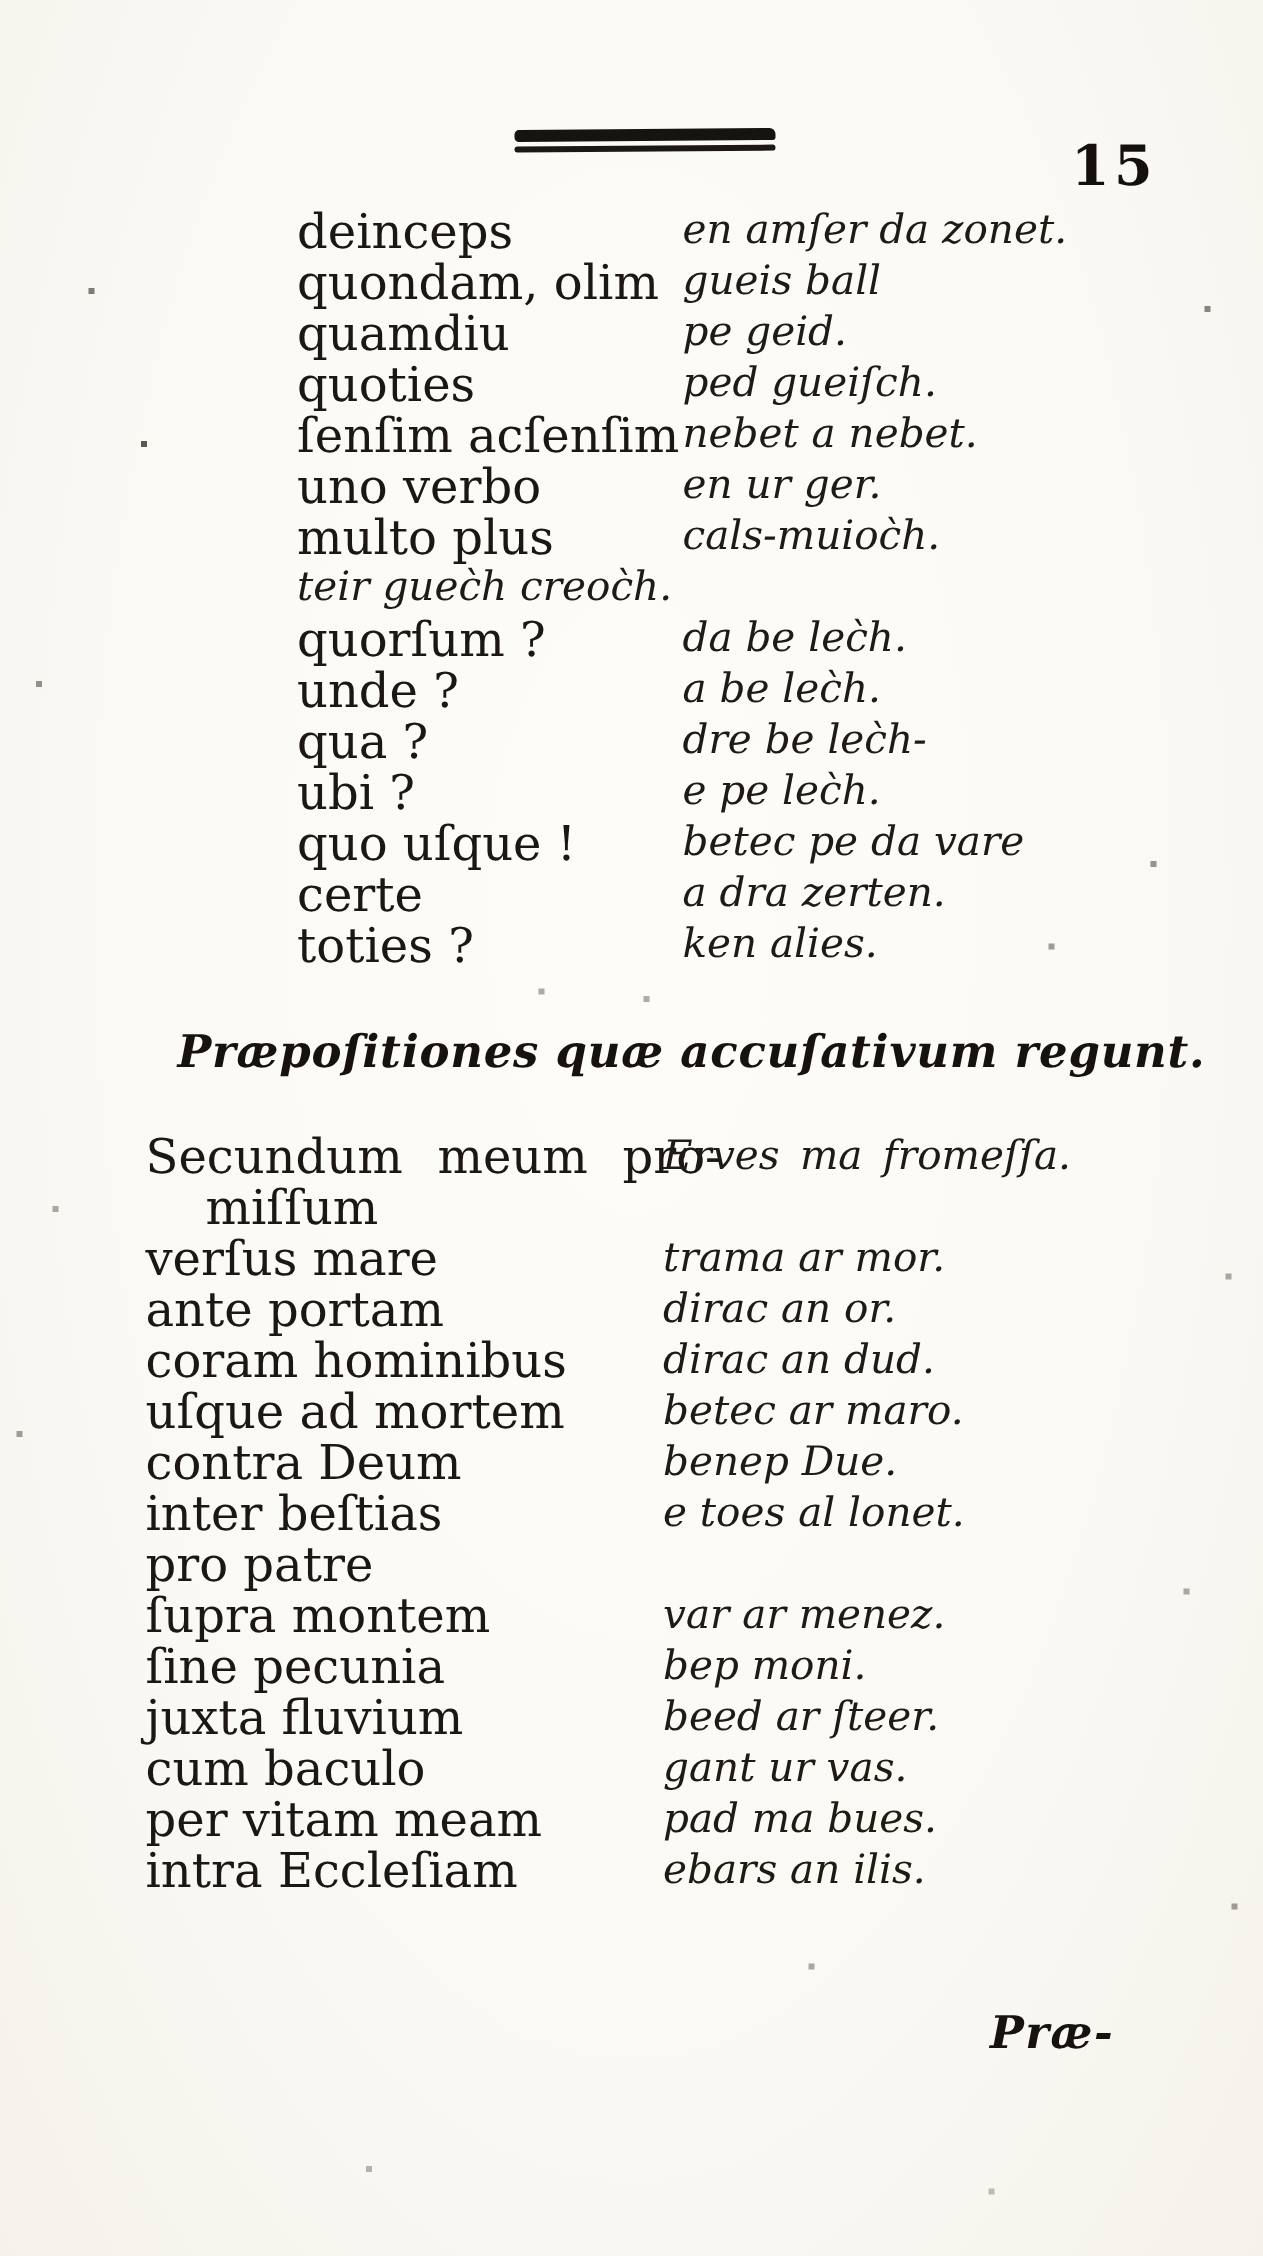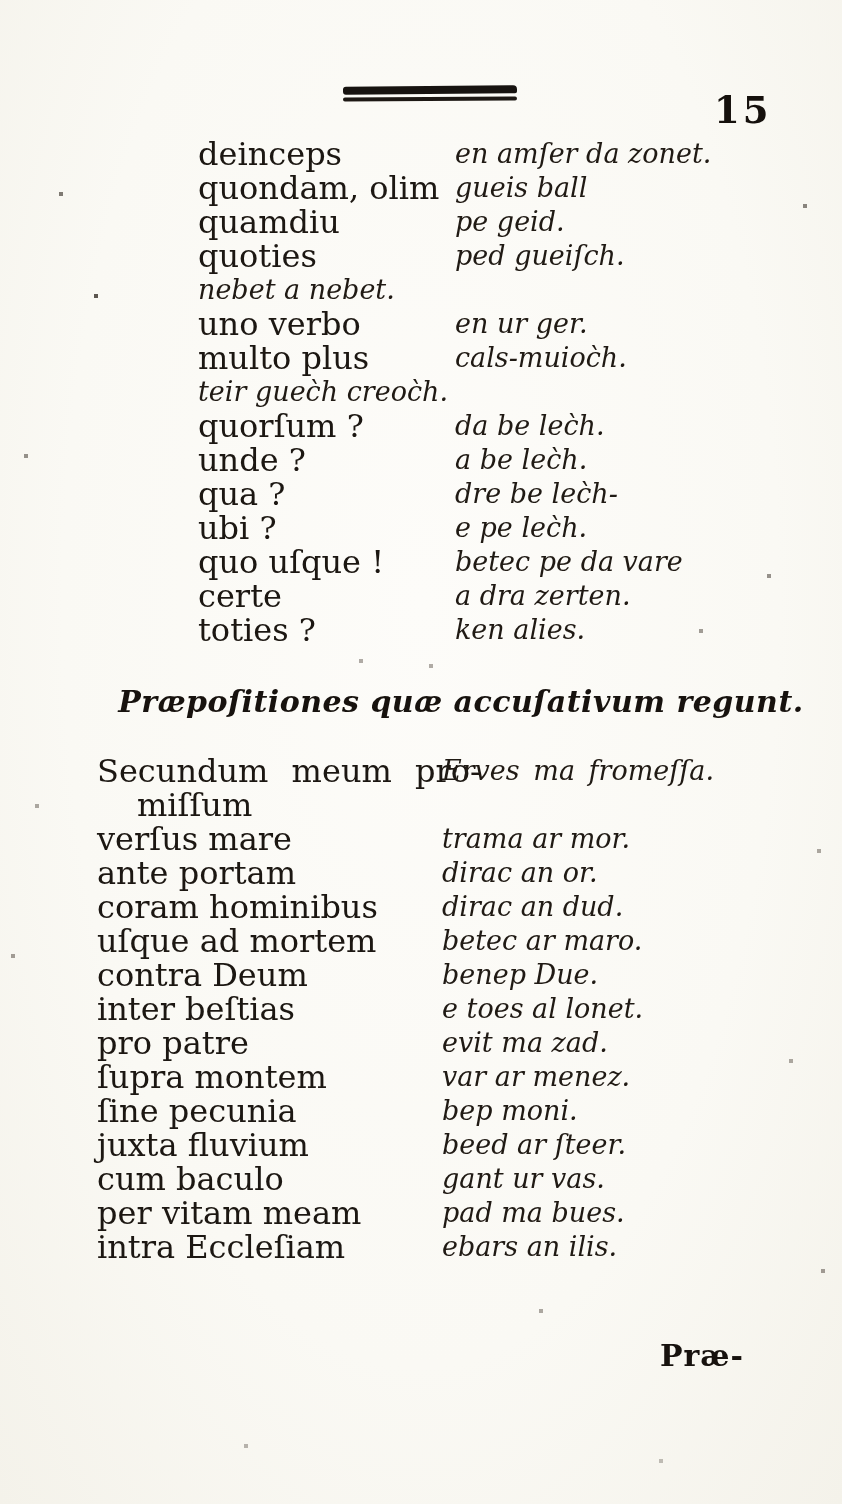--- a/index.html
+++ b/index.html
@@ -89,20 +89,21 @@
   .vocab-2 { left: 97px; top: 754px; }
   .vocab-2 .vrow { grid-template-columns: 345px auto; }
   .lead-line1 { word-spacing: 13px; font-weight: 500; }
   .lead-line2 { padding-left: 40px; }
   .lead .breton { word-spacing: 5px; text-align: center; }
 
   .catchword {
     position: absolute;
     left: 660px;
     top: 1338px;
+    font-style: italic;
     font-weight: bold;
     font-size: 30px;
     letter-spacing: 1px;
     color: #17120e;
   }
 
   
   .specks {
     position: absolute;
     left: 0; top: 0;
@@ -150,20 +151,21 @@
       </div>
     <div class="vrow">
         <span class="latin">quamdiu</span>
         <span class="breton">pe geid.</span>
       </div>
     <div class="vrow">
         <span class="latin">quoties</span>
         <span class="breton">ped gueiſch.</span>
       </div>
     <div class="vrow">
+        <span class="latin">ſenſim acſenſim</span>
         <span class="breton">nebet a nebet.</span>
       </div>
     <div class="vrow">
         <span class="latin">uno verbo</span>
         <span class="breton">en ur ger.</span>
       </div>
     <div class="vrow">
         <span class="latin">multo plus</span>
         <span class="breton">cals-muioc̀h.</span>
       </div>
@@ -230,21 +232,20 @@
     <div class="vrow">
         <span class="latin">contra Deum</span>
         <span class="breton">benep Due.</span>
       </div>
     <div class="vrow">
         <span class="latin">inter beſtias</span>
         <span class="breton">e toes al lonet.</span>
       </div>
     <div class="vrow">
         <span class="latin">pro patre</span>
-        <span class="breton">evit ma zad.</span>
       </div>
     <div class="vrow">
         <span class="latin">ſupra montem</span>
         <span class="breton">var ar menez.</span>
       </div>
     <div class="vrow">
         <span class="latin">ſine pecunia</span>
         <span class="breton">bep moni.</span>
       </div>
     <div class="vrow">

